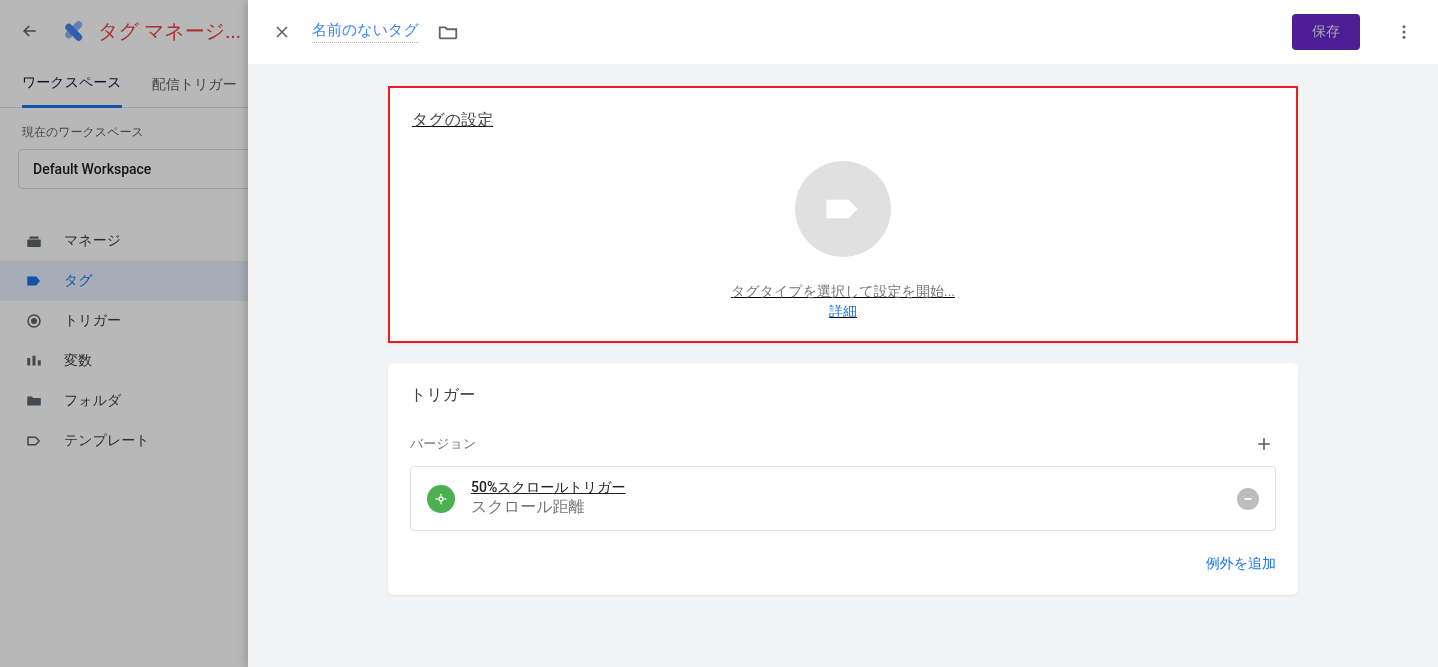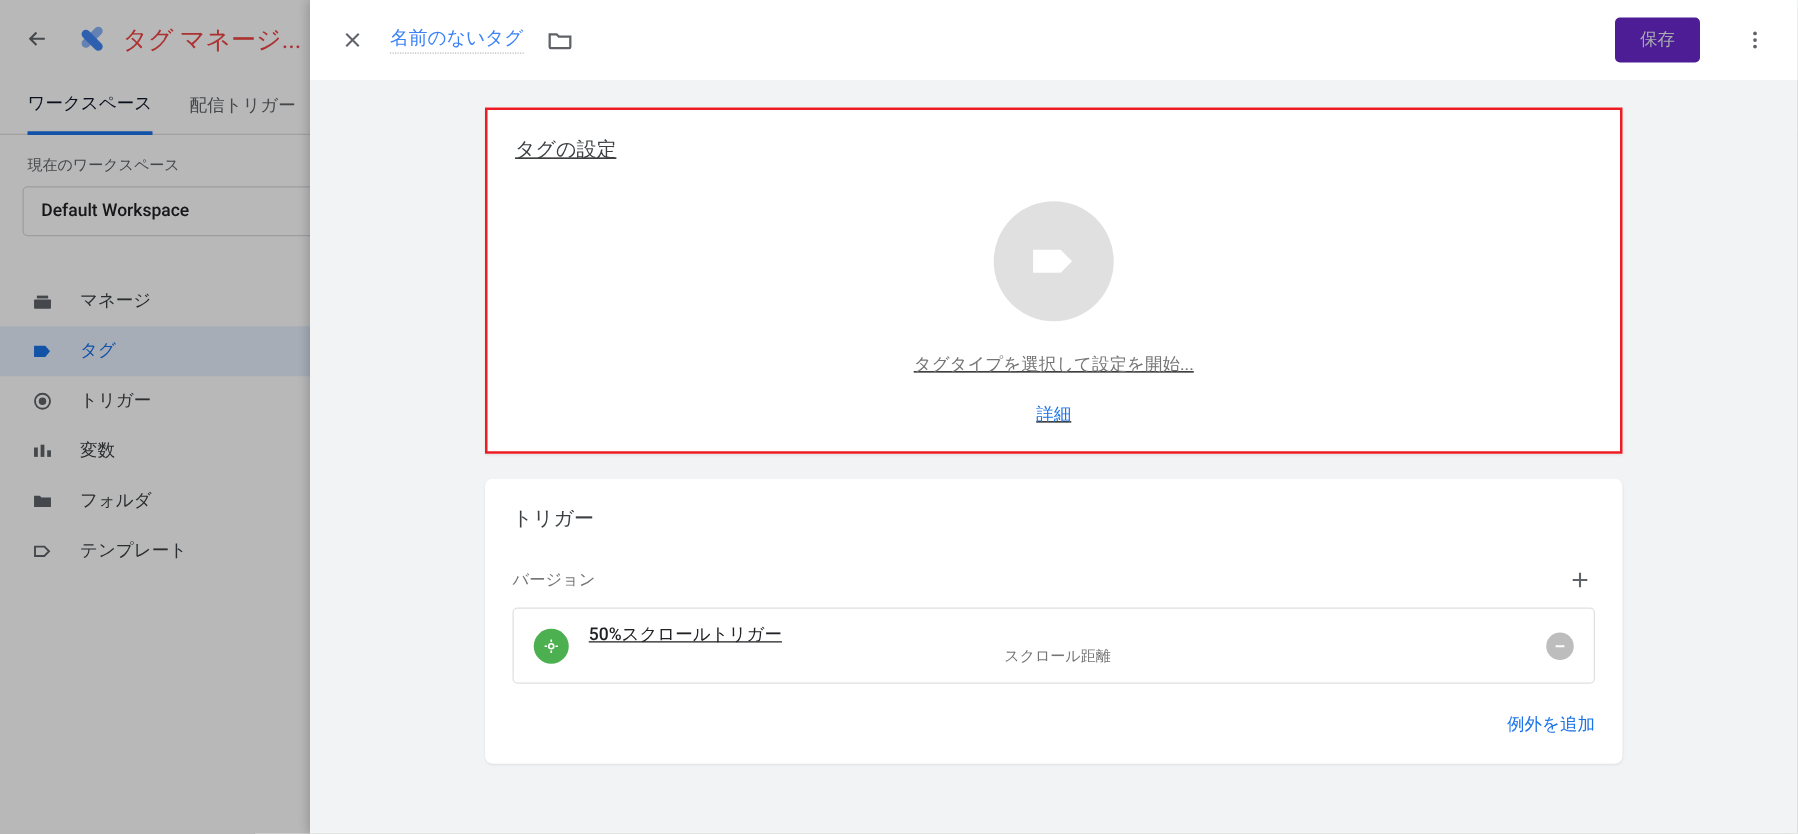--- a/index.html
+++ b/index.html
@@ -33,33 +33,33 @@
 .spacer { flex: 1; }
 .save-btn { background: #4c1d95; color: #a9abad; border: none; border-radius: 4px; height: 36px; padding: 0 20px; font-size: 14px; cursor: pointer; }
 .more-btn { width: 24px; height: 24px; margin-left: 14px; color: #5f6368; display: flex; align-items: center; justify-content: center; cursor: pointer; }
 
 .panel-body { flex: 1; padding: 22px 140px 20px 140px; overflow: auto; }
 .card { background: #fff; border-radius: 6px; margin-bottom: 20px; box-shadow: 0 1px 2px rgba(0,0,0,0.08); }
 .card.highlighted { border: 2px solid #ed1c24; border-radius: 0; text-decoration: underline; }
 .card-title { font-size: 16px; color: #3c4043; padding: 22px 22px 0 22px; }
 .tag-config-body { display: flex; flex-direction: column; align-items: center; padding: 30px 20px 20px; }
 .tag-placeholder { width: 96px; height: 96px; border-radius: 50%; background: #e0e0e0; display: flex; align-items: center; justify-content: center; margin-bottom: 26px; }
-.prompt-text { font-size: 14px; color: #757575; margin-bottom: 22px; }
+.prompt-text { font-size: 14px; color: #757575; margin-bottom: 2px; }
 .detail-link { font-size: 14px; color: #1a73e8; cursor: pointer; }
 
 .trigger-section { padding: 22px; }
 .trigger-header { font-size: 16px; color: #3c4043; margin-bottom: 26px; }
 .trigger-sub { display: flex; align-items: center; justify-content: space-between; margin-bottom: 10px; }
 .trigger-sub-label { font-size: 13px; color: #757575; }
 .add-btn { width: 24px; height: 24px; color: #5f6368; display: flex; align-items: center; justify-content: center; cursor: pointer; }
 .trigger-row { display: flex; align-items: center; border: 1px solid #e0e0e0; border-radius: 4px; padding: 12px 16px; gap: 16px; margin-bottom: 24px; }
 .trigger-badge { width: 28px; height: 28px; border-radius: 50%; background: #4caf50; display: flex; align-items: center; justify-content: center; }
 .trigger-info { flex: 1; }
 .trigger-name { font-size: 14px; color: #202124; font-weight: 500; text-decoration: underline; }
-.trigger-type { font-size: 12px; color: #757575; text-align: center; }
+.trigger-type { font-size: 16px; color: #757575; }
 .remove-btn { width: 22px; height: 22px; border-radius: 50%; background: #bdbdbd; display: flex; align-items: center; justify-content: center; cursor: pointer; }
 .exception-link { font-size: 14px; color: #1a73e8; cursor: pointer; margin-left: 18px; text-align: right; }
 </style>
 </head>
 <body>
 
 <div class="bg-layer">
   <div class="bg-header">
     <div class="back-arrow">
       <svg width="20" height="20" viewBox="0 0 24 24" fill="none" stroke="#5f6368" stroke-width="2">

